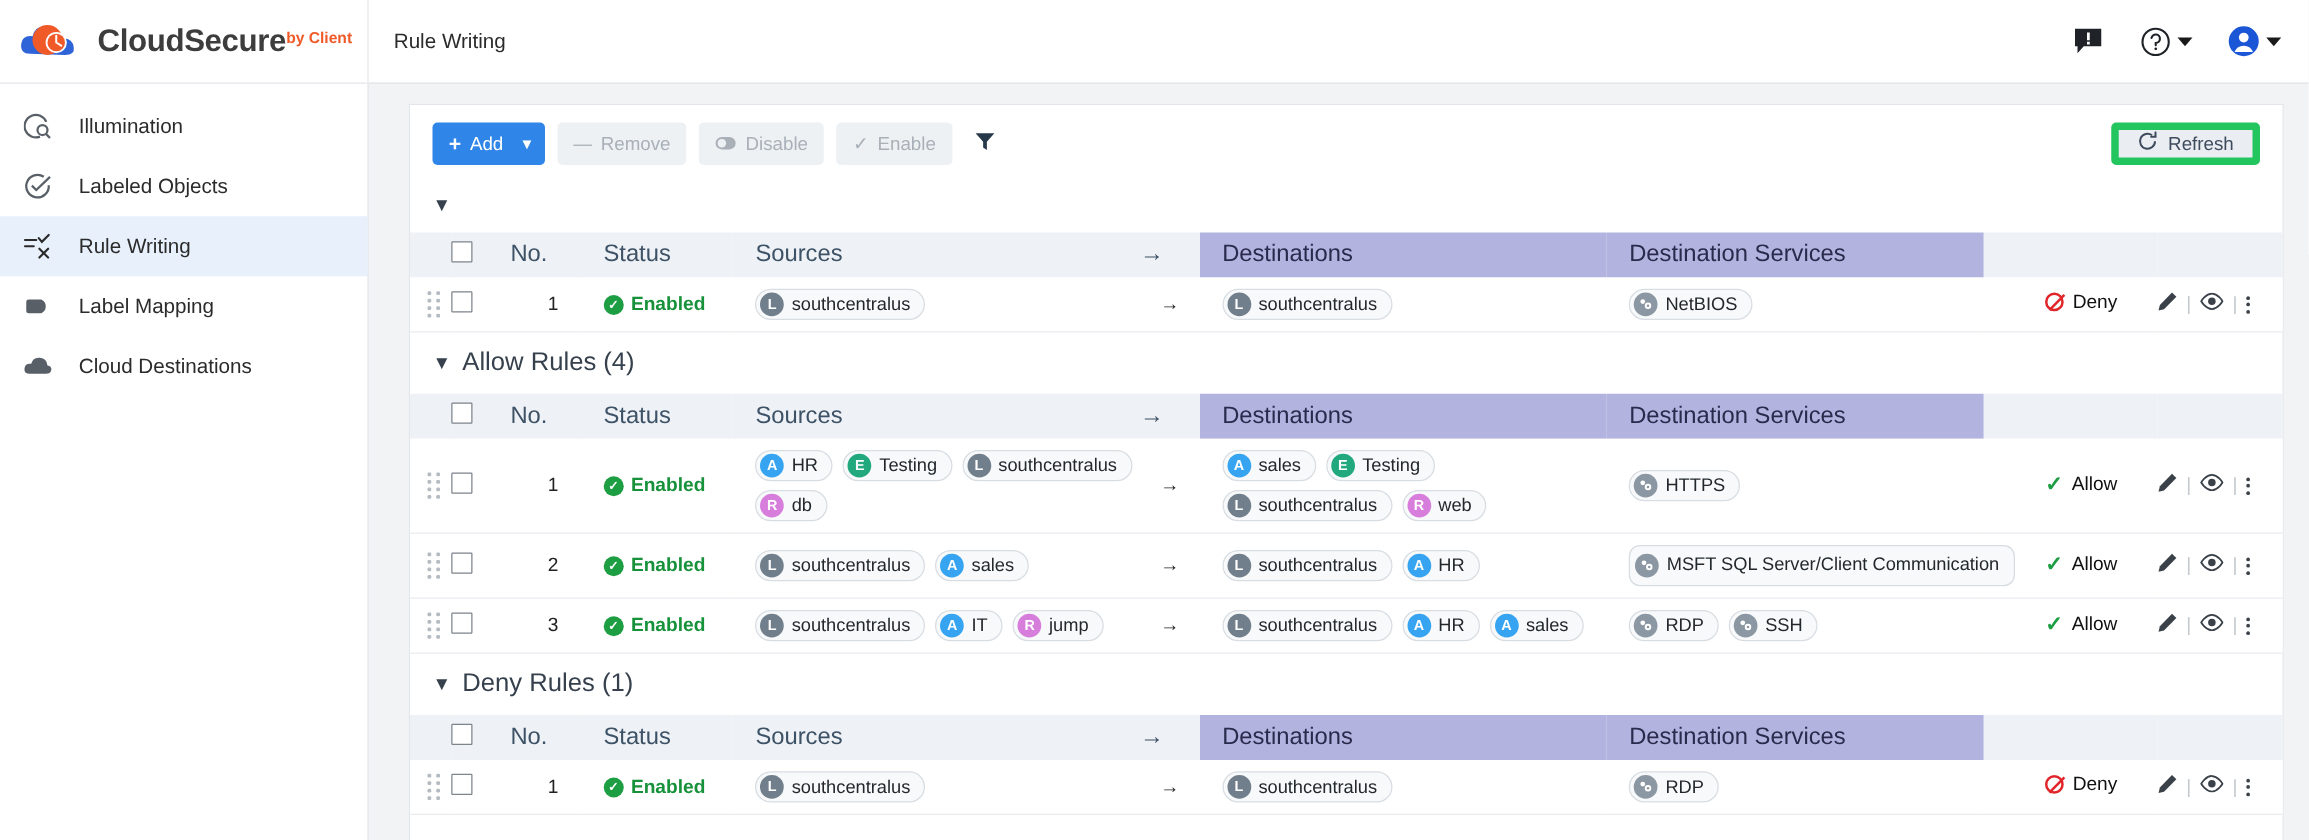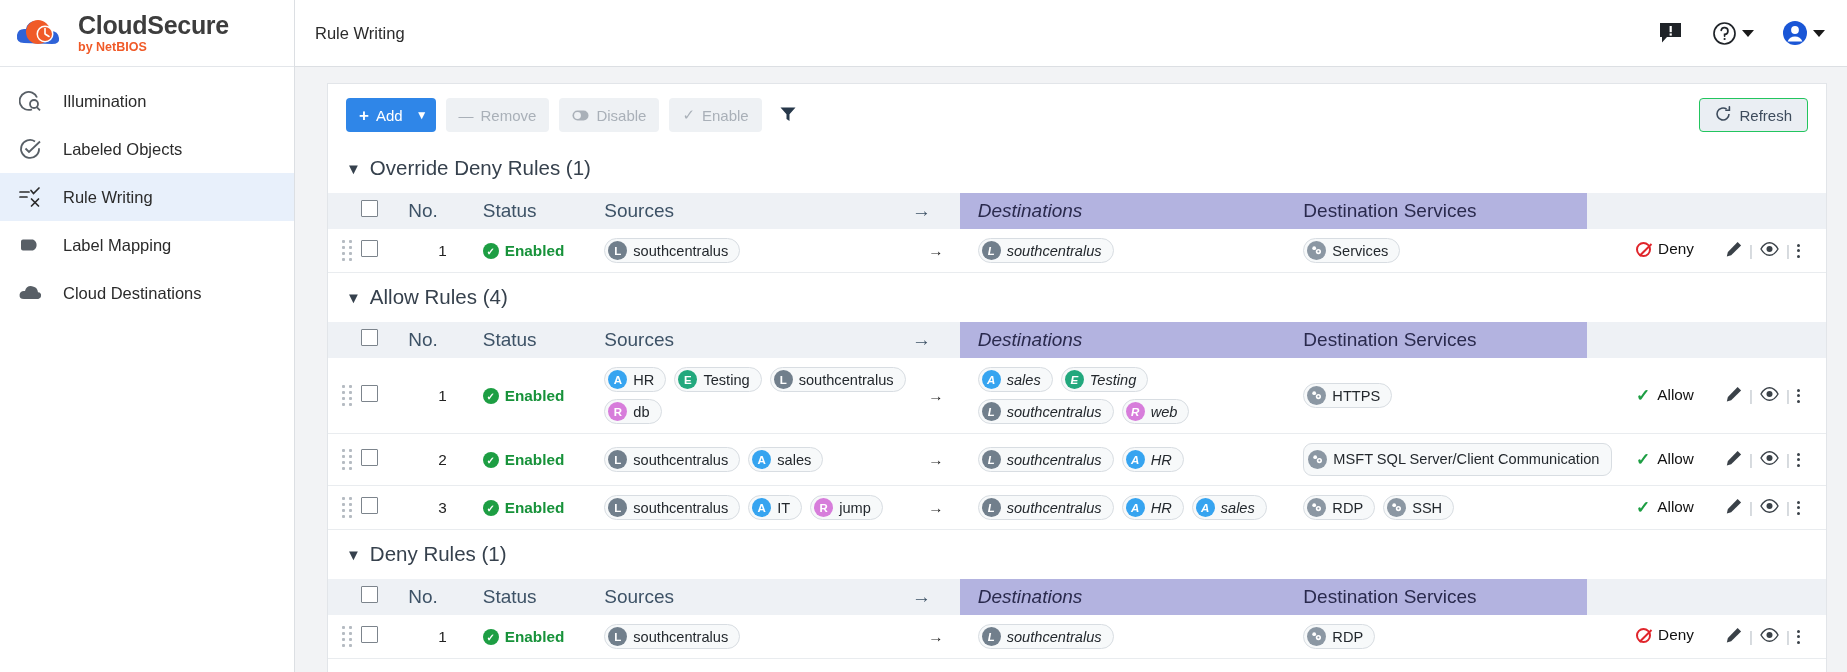--- a/index.html
+++ b/index.html
@@ -14,21 +14,21 @@
   .sidebar {
     width: 295px; flex: 0 0 295px; height: 672px;
     background: #ffffff; border-right: 1px solid #dcdfe3;
     display: flex; flex-direction: column;
   }
   .brand {
     height: 67px; display: flex; align-items: center; gap: 12px;
     padding: 0 0 0 14px; border-bottom: 1px solid #e3e6ea;
   }
   .brand-logo { width: 52px; height: 40px; flex: 0 0 52px; position: relative; }
-  .brand-text { display: flex; flex-direction: column; line-height: 1; }
+  .brand-text { display: flex; flex-direction: row; line-height: 1; }
   .brand-title { font-size: 25px; font-weight: bold; color: #3d3d3d; letter-spacing: -0.3px; }
   .brand-sub { font-size: 12.5px; font-weight: bold; color: #f05a28; margin-top: 3px; }
 
   .nav { padding-top: 10px; }
   .nav-item {
     display: flex; align-items: center; gap: 20px;
     height: 48px; padding-left: 17px; cursor: pointer;
     font-size: 16.5px; color: #2b2b2b;
   }
   .nav-item.active { background: #e8f0fb; }
@@ -53,21 +53,21 @@
     height: 34px; border-radius: 4px; border: none; display: inline-flex;
     align-items: center; gap: 7px; padding: 0 13px; font-size: 15px; cursor: pointer;
     font-family: inherit;
   }
   .btn-add { background: #2f86e8; color: #fff; padding-right: 8px; }
   .btn-add .plus { font-size: 17px; font-weight: bold; line-height: 1; }
   .btn-add .chev { margin-left: 6px; font-size: 12px; }
   .btn-muted { background: #eef1f4; color: #a9b0b8; cursor: default; }
   .btn-ghost { background: transparent; padding: 0 8px; }
   .btn-refresh {
-    margin-left: auto; background: #eaeef3; color: #3d4b5c; border: 1px solid #22c55e;
+    margin-left: auto; background: #eaeef3; color: #3d4b5c; border: 6px solid #22c55e;
     height: 34px; border-radius: 4px; display: inline-flex; align-items: center; gap: 8px;
     padding: 0 15px; font-size: 15px; cursor: pointer; font-family: inherit;
   }
 
   
   .section-title {
     display: flex; align-items: center; gap: 9px;
     font-size: 20.5px; color: #36414d; padding: 12px 0 13px 18px; cursor: pointer;
   }
   .chev-down { font-size: 15px; color: #36414d; }
@@ -81,21 +81,21 @@
   table.rules td {
     font-size: 15.3px; color: #222; padding: 9px 0; vertical-align: middle;
     border-bottom: 1px solid #e9ecef; background: #fff;
   }
   .c-grip   { width: 30px;  padding-left: 14px !important; }
   .c-chk    { width: 44px; }
   .c-no     { width: 52px; text-align: right; padding-right: 18px !important; }
   .c-status { width: 112px; padding-left: 18px !important; }
   .c-src    { width: 300px; padding-left: 18px !important; }
   .c-arrow  { width: 44px;  text-align: center; color: #555; }
-  .c-dst    { width: 300px; padding-left: 18px !important; font-style: italic; }
+  .c-dst    { width: 300px; padding-left: 18px !important; }
   .c-svc    { width: 278px; padding-left: 18px !important; }
   .c-act    { width: 128px; padding-left: 22px !important; }
   .c-tools  { width: 92px; }
 
   .chk {
     width: 17px; height: 17px; border: 1px solid #7c848c; background: #fff;
     display: inline-block; cursor: pointer; border-radius: 1px;
   }
   .grip { display: grid; grid-template-columns: repeat(2, 4px); gap: 3px; cursor: grab; }
   .grip i { width: 3px; height: 3px; background: #b5bbc2; border-radius: 1px; display: block; }
@@ -147,21 +147,21 @@
         <svg width="52" height="40" viewBox="0 0 52 40">
           <path d="M10 30 Q2 30 3 22 Q4 15 12 16 Q14 7 24 8 Q33 9 35 18 Q44 17 45 25 Q46 31 38 31 Z" fill="#2f63d8"></path>
           <circle cx="24" cy="19" r="12" fill="#f05a28"></circle>
           <circle cx="31" cy="21" r="8.5" fill="#ffffff"></circle>
           <circle cx="31" cy="21" r="7" fill="#f05a28"></circle>
           <path d="M31 21 L31 15.5 M31 21 L35 23.5" stroke="#ffffff" stroke-width="1.6" fill="none" stroke-linecap="round"></path>
         </svg>
       </span>
       <span class="brand-text">
         <span class="brand-title" data-name="brand-title">CloudSecure</span>
-        <span class="brand-sub" data-name="brand-subtitle">by NetBIOS</span>
+        <span class="brand-sub" data-name="brand-subtitle">by Client</span>
       </span>
     </div>
     <nav class="nav" data-name="sidebar-nav">
 
 
       <div class="nav-item" data-name="sidebar-item-illumination">
         <span class="nav-ico" data-name="illumination-icon">
           <svg width="22" height="22" viewBox="0 0 22 22" fill="none" stroke="#585f66" stroke-width="1.8">
             <path d="M18 7.5A9 9 0 1 0 13 19.3"></path>
               <circle cx="15" cy="14" r="4"></circle>
@@ -287,21 +287,20 @@
                   <path d="M14.4 0.8 V4.3 H10.9" stroke-linecap="round"></path>
               </svg>
             </span>
             <span data-name="refresh-button-label">Refresh</span>
           </button>
         </div>
 
         <div id="sections" data-name="rule-sections">
             <div class="section-title" data-name="section-header">
               <span class="chev-down" data-name="chevron-down-icon">▼</span>
-              <span data-name="section-title-label">Override Deny Rules (1)</span>
             </div>
             <table class="rules" data-name="rules-table">
               <tbody>
                 <tr data-name="table-header-row">
                   <th class="c-grip" data-name="col-drag"></th>
                   <th class="c-chk" data-name="col-select"><span class="chk" data-name="select-all-checkbox"></span></th>
                   <th class="c-no" data-name="col-no">No.</th>
                   <th class="c-status" data-name="col-status">Status</th>
                   <th class="c-src" data-name="col-sources">Sources</th>
                   <th class="c-arrow" data-name="col-arrow">→</th>
@@ -349,21 +348,21 @@
                   <td class="c-svc">
                     <div class="chips" data-name="services-chips">
                       <span class="chip" data-name="service-chip">
                         <span class="badge b-svc" data-name="service-icon">
                           <svg width="13" height="13" viewBox="0 0 13 13">
                             <circle cx="8.4" cy="7.6" r="2.6" fill="#fff"></circle>
                             <circle cx="4.2" cy="4.2" r="1.9" fill="#fff"></circle>
                             <circle cx="8.4" cy="7.6" r="1" fill="#8b97a3"></circle>
                           </svg>
                         </span>
-                        <span data-name="chip-label">Services</span>
+                        <span data-name="chip-label">NetBIOS</span>
                       </span>
                     </div>
                   </td>
                   <td class="c-act"><span class="act act-deny" data-name="action-indicator">
                       <span class="ico-deny" data-name="deny-block-icon"></span>
                       <span data-name="action-label">Deny</span>
                     </span></td>
                   <td class="c-tools">
                     <div class="tools" data-name="row-actions">
                       <span data-name="pencil-edit-icon"><svg width="16" height="16" viewBox="0 0 16 16">

